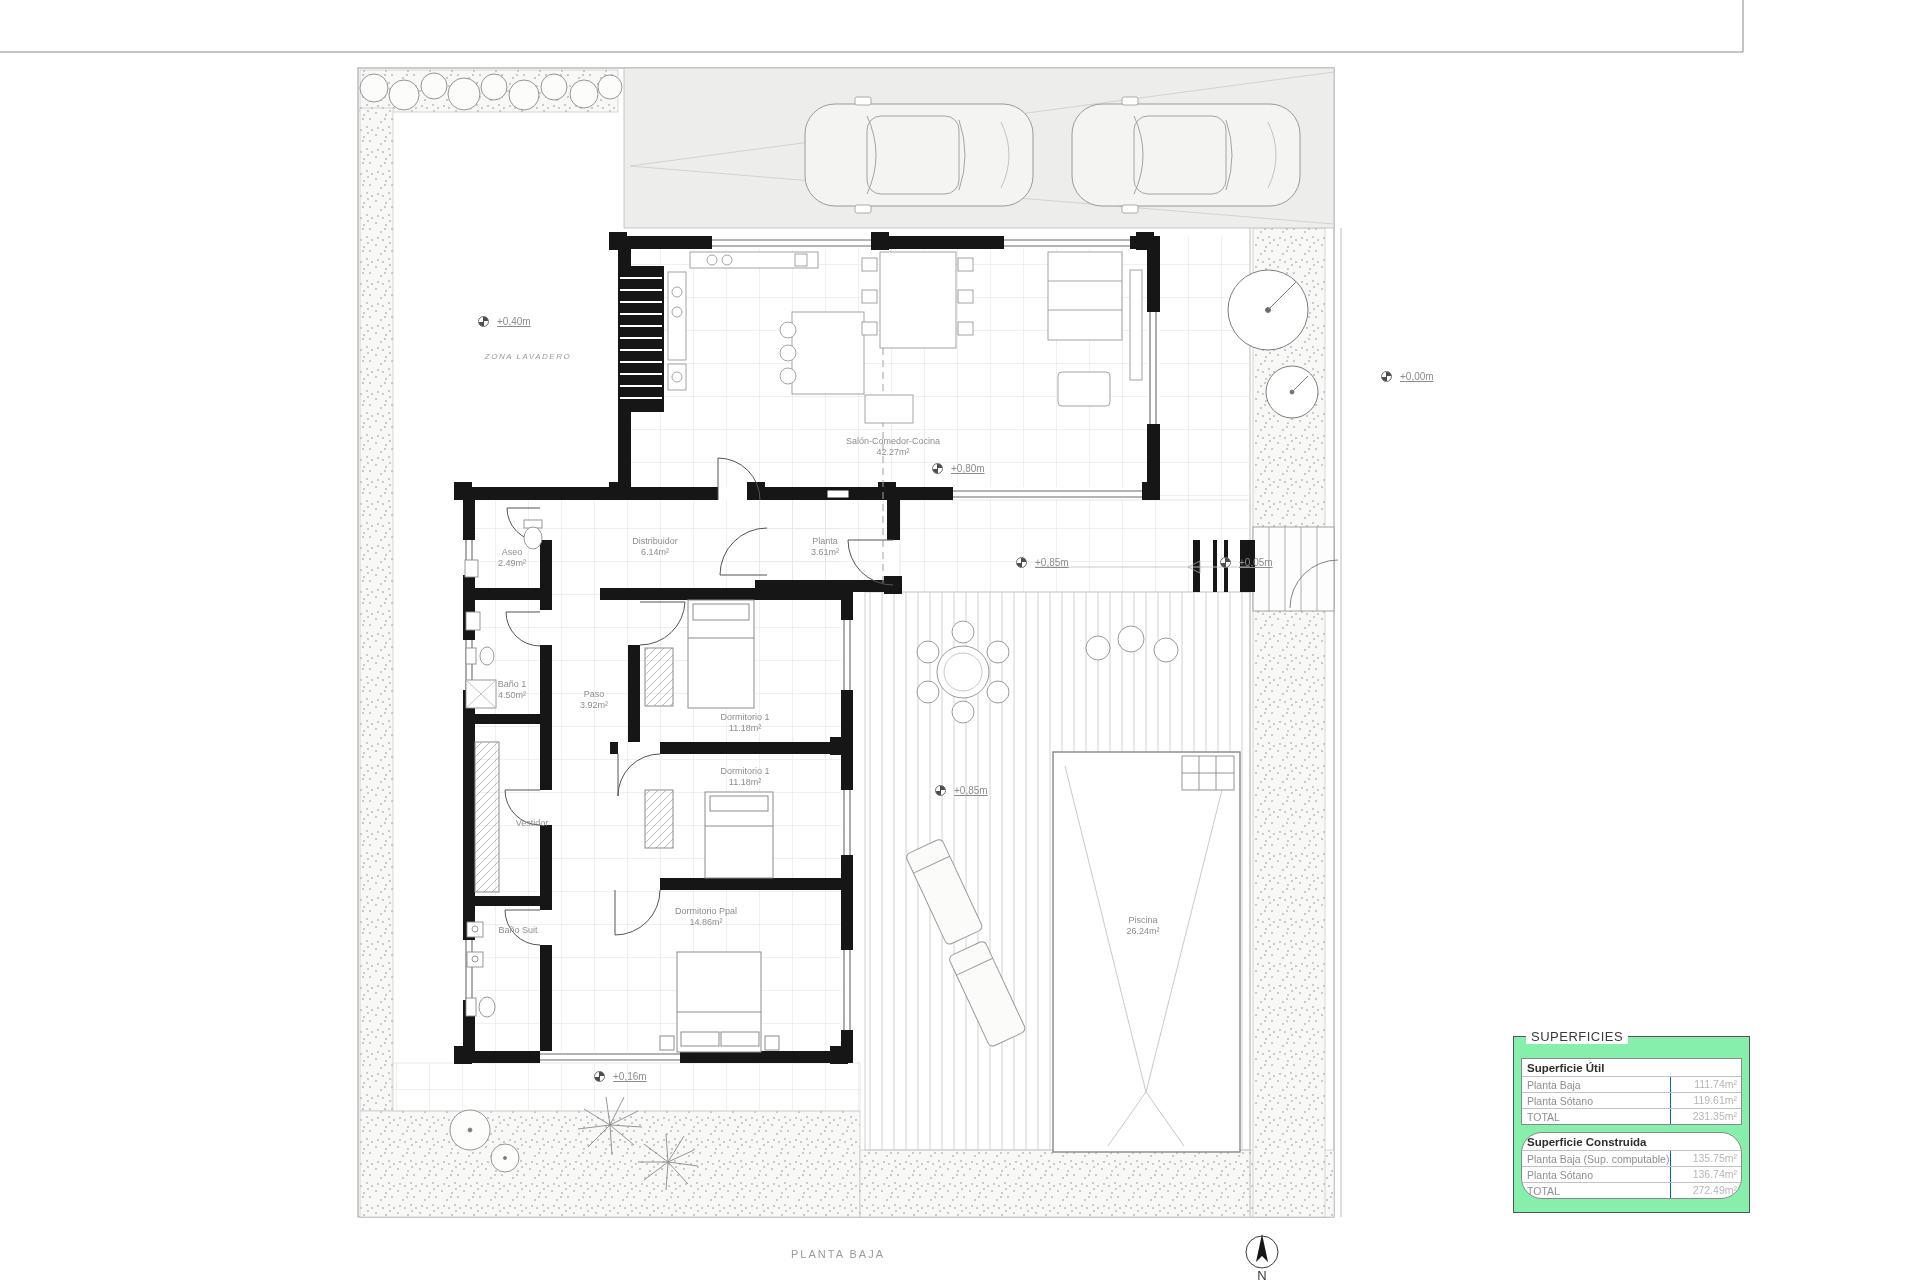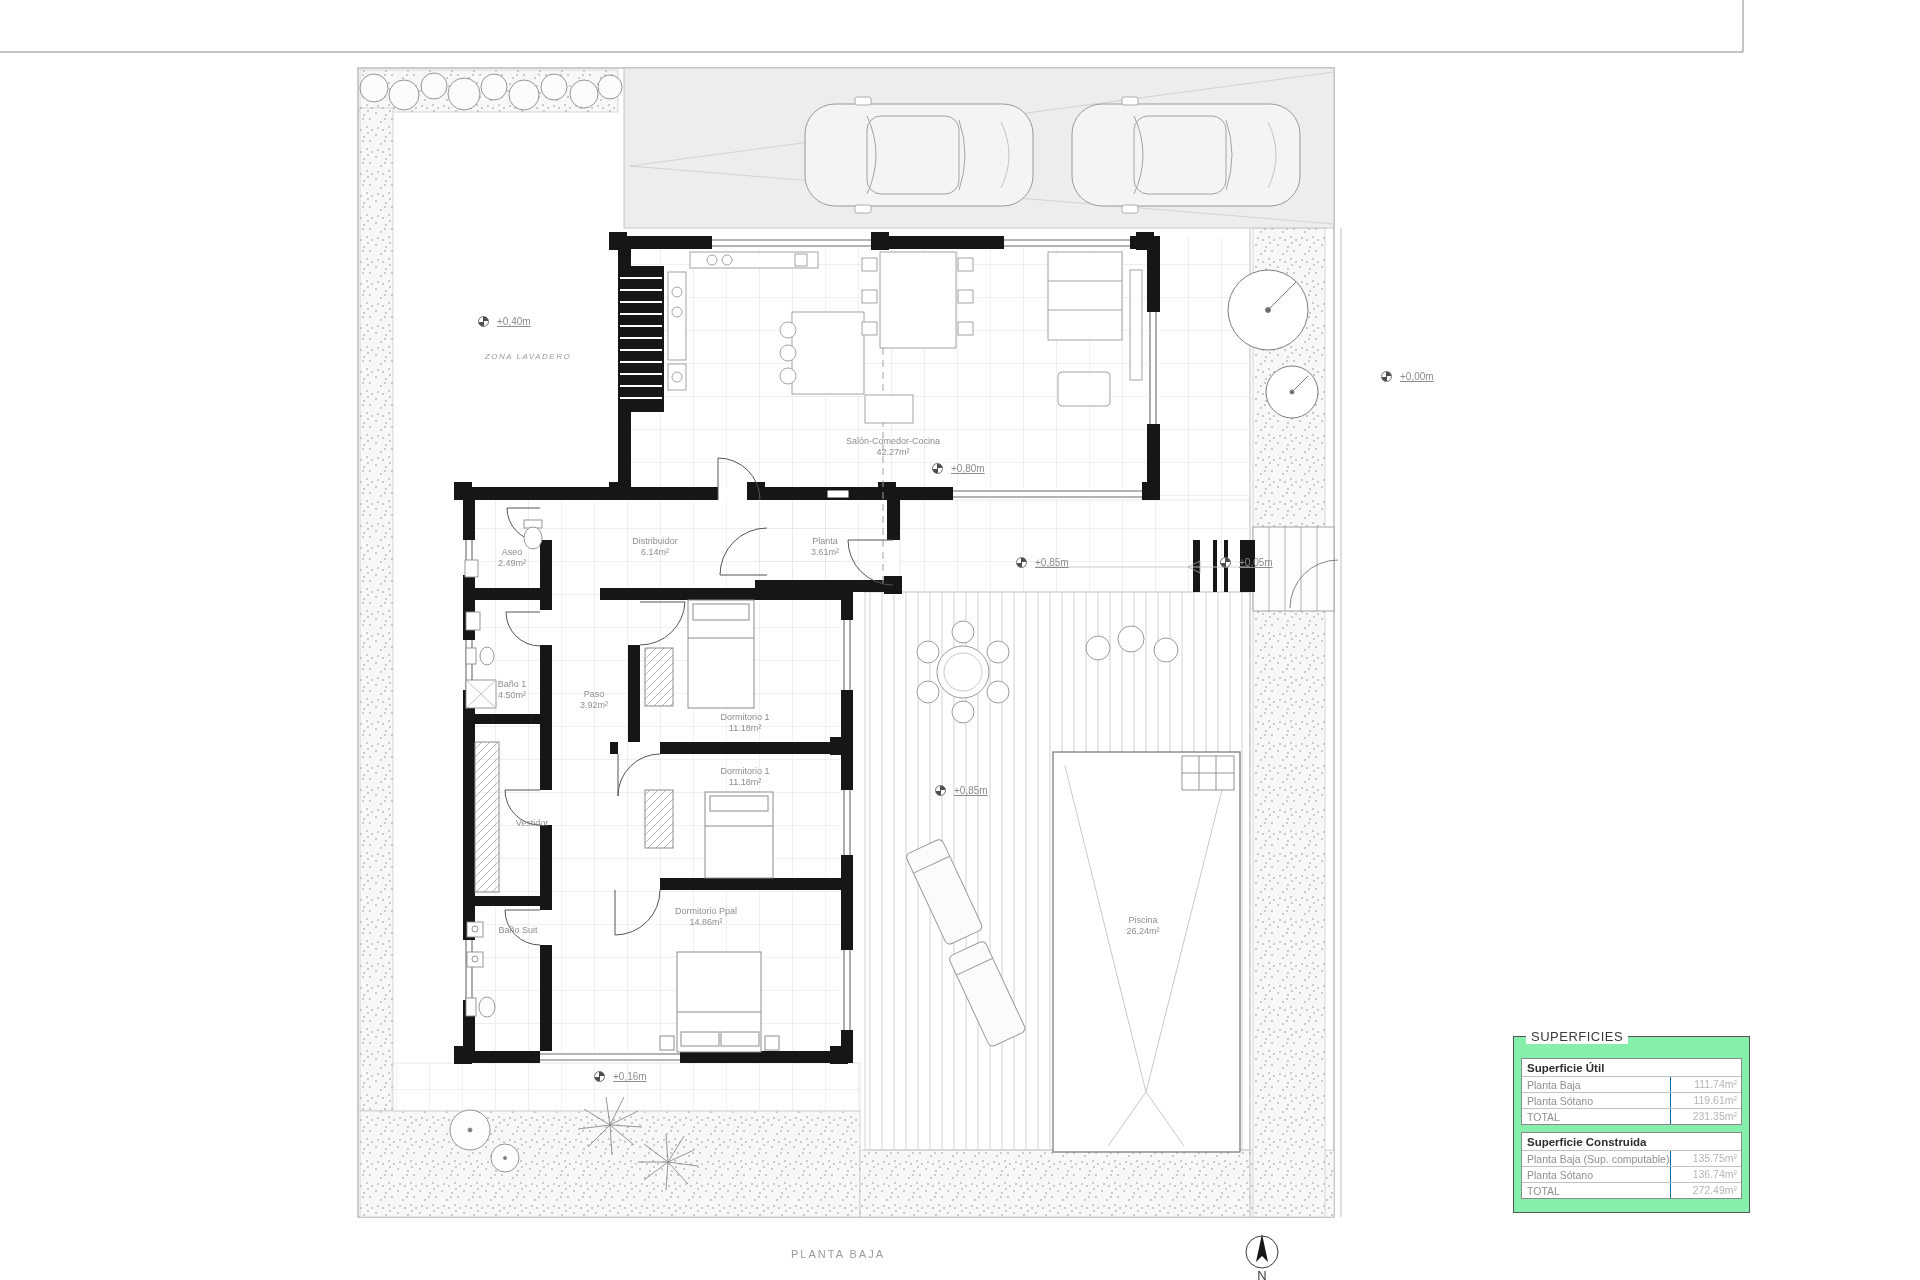--- a/index.html
+++ b/index.html
@@ -14,21 +14,21 @@
   .lvl .ic{width:11px;height:11px;border-radius:50%;border:1px solid #6d6d6d;box-sizing:border-box;
       background:conic-gradient(#4e4e4e 0 90deg,#fff 90deg 180deg,#4e4e4e 180deg 270deg,#fff 270deg 360deg);}
   .plan-title{position:absolute;transform:translate(-50%,-50%);color:#9b9b9b;font-size:11px;letter-spacing:2px;}
   
   .supTable{position:absolute;left:1473px;top:1036px;width:237px;height:177px;border:1px solid #555;
       background:#86efac;box-sizing:border-box;margin-left:40px;}
   .supTitle{position:absolute;left:12px;top:-8px;background:#fff;padding:0 5px;font-size:13px;color:#3a3a3a;
       letter-spacing:0.5px;}
   .supBox{position:absolute;left:7px;right:7px;border:1px solid #8a8a8a;background:#fff;}
   .supBox.b1{top:21px;}
-  .supBox.b2{top:95px;}
+  .supBox.b2{top:95px;border-radius:21px;}
   .supHead{font-size:11.5px;font-weight:bold;color:#2e2e2e;padding:3px 5px 2px 5px;}
   .supRow{display:flex;border-top:1px solid #c2c2c2;height:15px;align-items:center;}
   .supLbl{flex:1;font-size:10.5px;color:#8f8f8f;padding-left:5px;}
   .supVal{width:66px;font-size:10.5px;color:#b5b5b5;border-left:1px solid #0369a1;text-align:right;
       padding-right:4px;height:15px;line-height:15px;}
 </style>
 </head>
 <body>
 
 <div id="stage">

